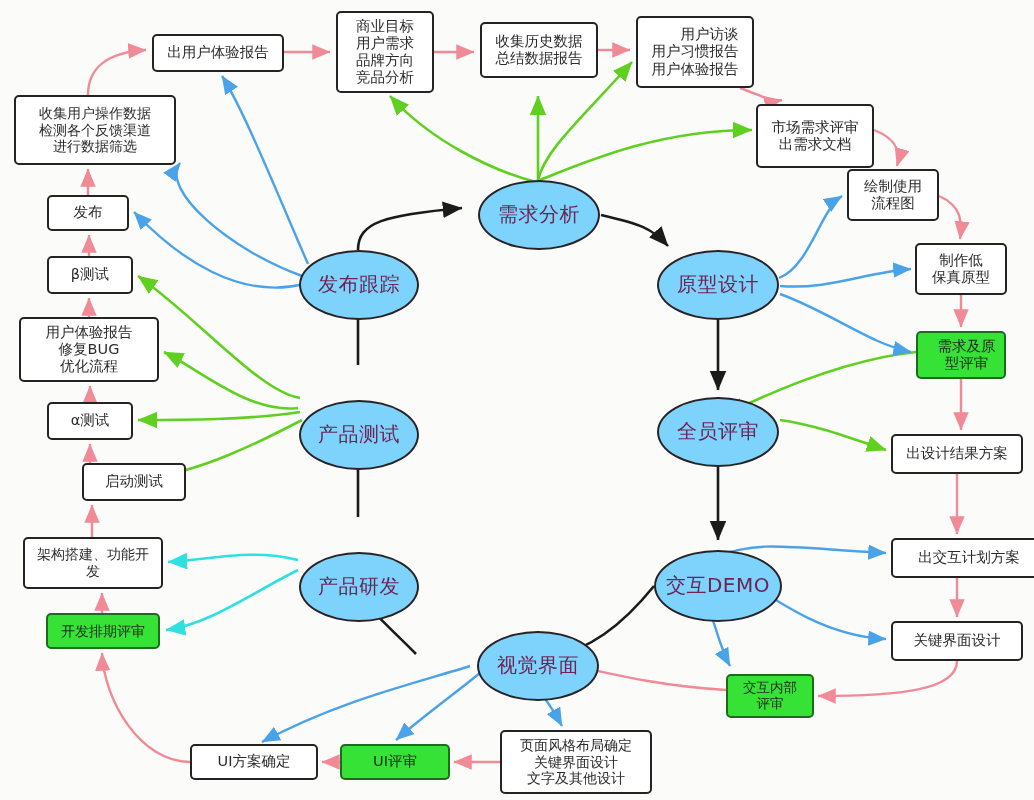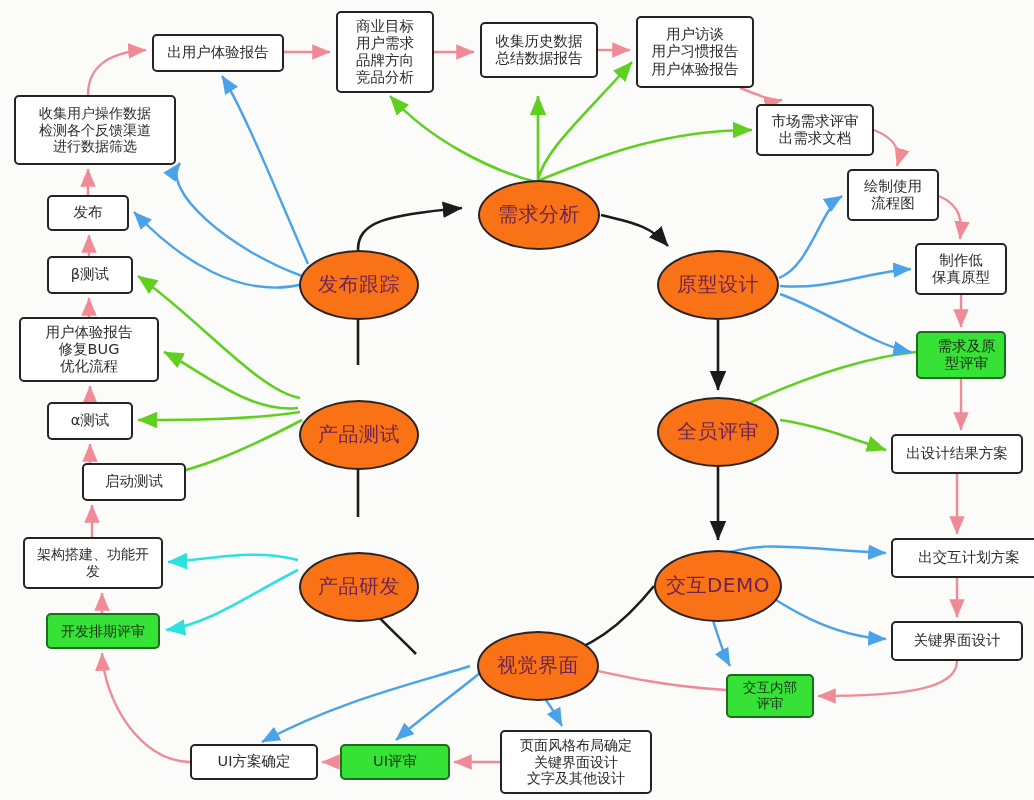--- a/index.html
+++ b/index.html
@@ -44,21 +44,21 @@
     padding: 3px 5px;
   }
   
   .box.green {
     background: #35e235;
     border: 2.2px solid #1d6b1d;
     color: #1a2a1a;
   }
   
   .ellipse {
-    background: #f97316;
+    background: #7dd3fc;
     border: 2.6px solid #2a2326;
     border-radius: 50%;
     color: #6d2353;
     font-size: 20px;
     letter-spacing: 0.5px;
   }
 </style>
 </head>
 <body>
 
@@ -161,25 +161,25 @@
 品牌方向
 竞品分析</div>
 
   <div class="node box" style="left:14px;top:95px;width:162px;height:70px;font-size:14px;">收集用户操作数据
 检测各个反馈渠道
 进行数据筛选</div>
 
   <div class="node box" style="left:480px;top:22px;width:118px;height:56px;">收集历史数据
 总结数据报告</div>
 
-  <div class="node box" style="left:636px;top:16px;width:118px;height:72px;">用户访谈
+  <div class="node box" style="left:636px;top:16px;width:118px;height:72px;text-align:right;">用户访谈
 用户习惯报告
 用户体验报告</div>
 
-  <div class="node box" style="left:756px;top:104px;width:118px;height:52px;">市场需求评审
+  <div class="node box" style="left:756px;top:104px;width:118px;height:64px;">市场需求评审
 出需求文档</div>
 
   <div class="node box" style="left:847px;top:169px;width:92px;height:52px;">绘制使用
 流程图</div>
 
   <div class="node box" style="left:915px;top:243px;width:92px;height:52px;">制作低
 保真原型</div>
 
   <div class="node box green" style="left:916px;top:331px;width:90px;height:48px;padding-left:16px;">需求及原
 型评审</div>

